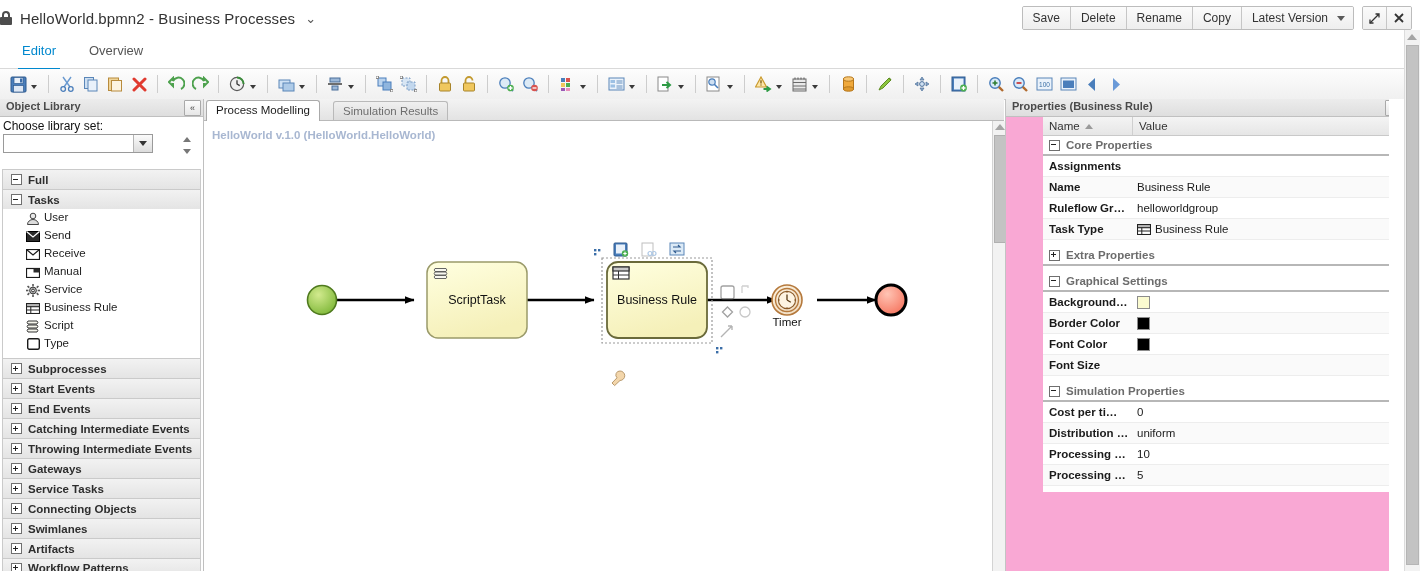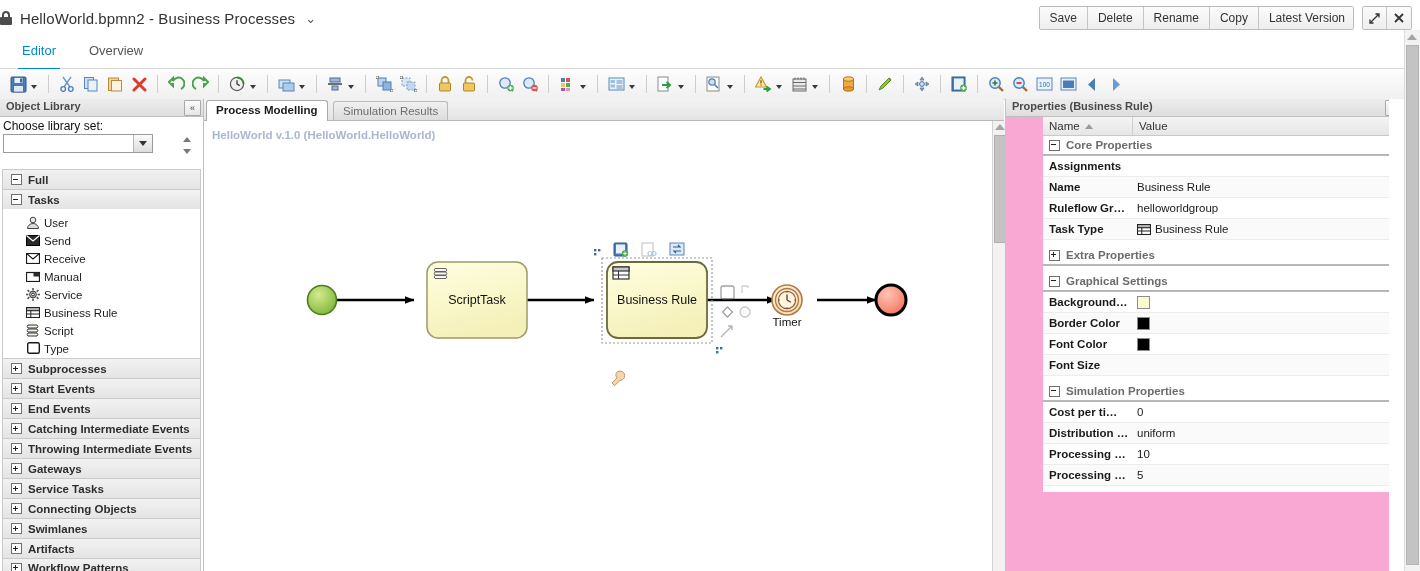--- a/index.html
+++ b/index.html
@@ -24,21 +24,21 @@
 
   .title-right{position:absolute;right:8px;top:6px;display:flex;align-items:stretch;gap:0;}
   .btn-group{display:flex;border:1px solid #bcbcbc;border-radius:2px;overflow:hidden;background:#f5f5f5;}
   .tbtn{
     background:linear-gradient(to bottom,#fbfbfb,#eeeeee);
     border:none;border-right:1px solid #c6c6c6;
     padding:0 10px;height:22px;line-height:22px;font-size:12px;color:#333;
     font-family:"Liberation Sans",sans-serif;cursor:pointer;white-space:nowrap;
   }
   .tbtn:last-child{border-right:none;}
-  .tbtn.with-caret{display:flex;align-items:center;gap:22px;padding-right:8px;flex-direction:column;}
+  .tbtn.with-caret{display:flex;align-items:center;gap:6px;padding-right:8px;}
   .btn-group.sep{margin-left:8px;}
   .icon-btn{width:24px;display:flex;align-items:center;justify-content:center;padding:0;}
 
   
   .maintabs{position:absolute;left:0;top:36px;width:1420px;height:32px;background:#fff;border-bottom:1px solid #d9d9d9;}
   .maintab{position:absolute;top:0;height:32px;line-height:30px;font-size:13px;color:#555;padding:0 4px;cursor:pointer;}
   .maintab.active{color:#0088ce;border-bottom:2px solid #0088ce;font-weight:400;}
   #mt0{left:18px;}
   #mt1{left:85px;}
 
@@ -68,29 +68,29 @@
   .tri-dn{width:0;height:0;border-left:4px solid transparent;border-right:4px solid transparent;border-top:5px solid #777;}
 
   .tree{position:absolute;left:2px;top:52px;width:199px;}
   .grp{height:20px;background:linear-gradient(to bottom,#f2f2f2,#e4e4e4);border:1px solid #cacaca;border-bottom:none;
        display:flex;align-items:center;font-size:11.5px;font-weight:bold;color:#2e2e2e;cursor:pointer;box-sizing:border-box;}
   .grp.last{border-bottom:1px solid #cacaca;}
   .pm{width:9px;height:9px;border:1px solid #6f6f6f;background:#fff;margin:0 6px 0 8px;position:relative;flex:none;}
   .pm::before{content:"";position:absolute;left:1px;top:3.5px;width:5px;height:1px;background:#222;}
   .pm.plus::after{content:"";position:absolute;left:3px;top:1.5px;width:1px;height:5px;background:#222;}
   .items{border:1px solid #cacaca;border-top:none;border-bottom:none;background:#fff;padding:2px 0 3px 0;}
-  .item{height:18px;display:flex;align-items:flex-end;font-size:11.5px;color:#1c1c1c;padding-left:22px;cursor:pointer;}
+  .item{height:18px;display:flex;align-items:flex-start;font-size:11.5px;color:#1c1c1c;padding-left:22px;cursor:pointer;}
   .item .ico{width:16px;height:14px;margin-right:3px;flex:none;display:flex;align-items:center;justify-content:center;}
 
   
   .center{position:absolute;left:204px;top:99px;width:800px;height:472px;background:#fff;}
   .tabstrip{position:absolute;left:0;top:0;width:800px;height:21px;background:linear-gradient(to bottom,#f3f3f3,#e3e3e3);border-bottom:1px solid #b9b9b9;}
   .ctab{position:absolute;top:2px;height:19px;line-height:18px;font-size:11.5px;padding:0 9px;border:1px solid #b9b9b9;
         border-bottom:none;border-radius:3px 3px 0 0;background:linear-gradient(to bottom,#f0f0f0,#dcdcdc);color:#6e6e6e;cursor:pointer;box-sizing:border-box;}
-  .ctab.active{background:#fff;color:#1b1b1b;font-weight:bold;border-color:#aaa;top:1px;height:21px;line-height:19px;}
+  .ctab.active{background:#fff;color:#1b1b1b;font-weight:normal;border-color:#aaa;top:1px;height:21px;line-height:19px;}
   #ct0{left:2px;}
   #ct1{left:129px;}
   .canvas{position:absolute;left:0;top:22px;width:788px;height:450px;background:#fff;overflow:hidden;}
   .canvas-title{position:absolute;left:8px;top:8px;font-size:11.5px;font-weight:bold;color:#a8b7d1;}
   .canvas-scroll{position:absolute;left:788px;top:22px;width:15px;height:450px;background:#f2f2f2;border-left:1px solid #d3d3d3;}
   .canvas-scroll .up{position:absolute;left:2px;top:3px;width:0;height:0;border-left:5px solid transparent;border-right:5px solid transparent;border-bottom:6px solid #a5a5a5;}
   .canvas-scroll .thumb{position:absolute;left:1px;top:14px;width:13px;height:108px;background:#c3c3c3;border:1px solid #b0b0b0;box-sizing:border-box;}
 
   
   .right-panel{position:absolute;left:1005px;top:99px;width:400px;height:472px;background:#f9a8d4;border-left:1px solid #c3c3c3;}

